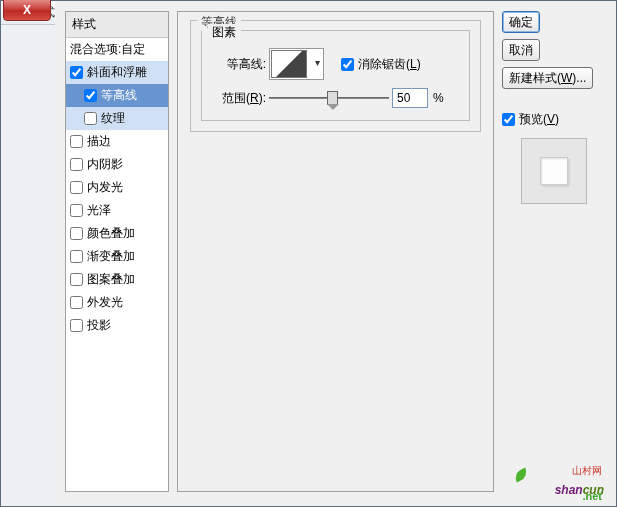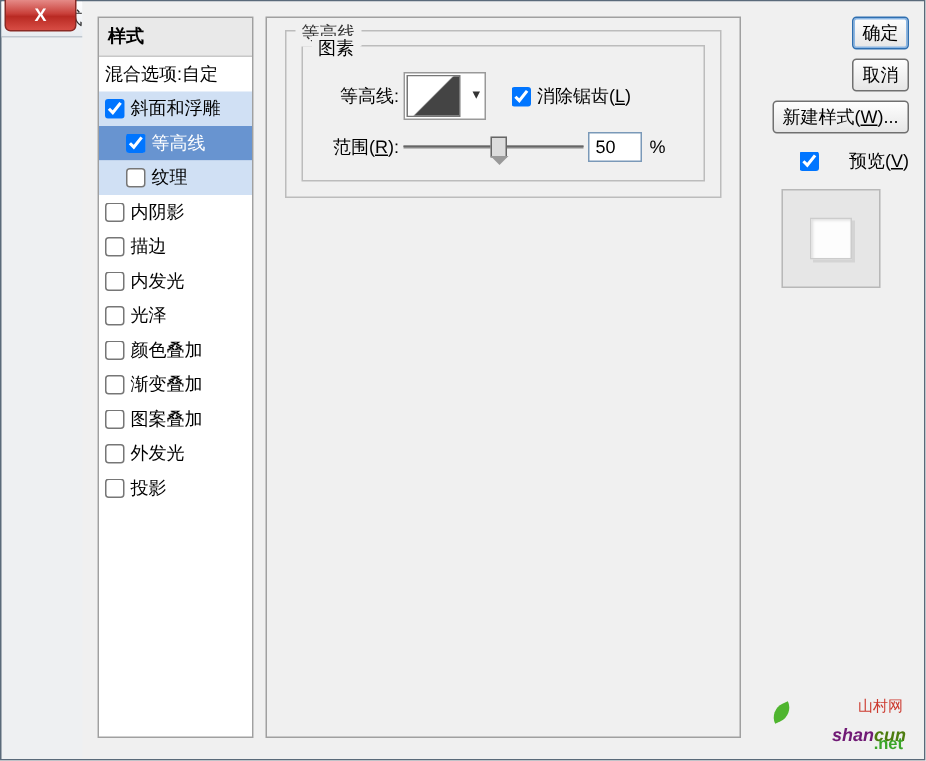--- a/index.html
+++ b/index.html
@@ -3,21 +3,21 @@
 <meta charset="utf-8">
 <style>
 * { box-sizing: border-box; margin: 0; padding: 0; font-family: "Microsoft YaHei", SimSun, Arial, sans-serif; font-size: 12px; }
 body { background: #ccc; }
 .window { width: 617px; height: 507px; background: #eef0f2; border: 1px solid #5a6a7a; position: relative; display: flex; flex-direction: row; }
 .titlebar { height: 24px; background: linear-gradient(#fdfdfe, #e8ecf0); border-bottom: 1px solid #c0c8d0; display: flex; align-items: center; padding-left: 6px; position: relative; }
 .titlebar-text { color: #333; }
 .close-btn { position: absolute; right: 4px; top: -2px; width: 48px; height: 22px; background: linear-gradient(#e58a87, #c9403a 45%, #b92a23 55%, #d74c44); border: 1px solid #8a2a25; border-radius: 0 0 4px 4px; color: #fff; display: flex; align-items: center; justify-content: center; font-size: 13px; font-weight: bold; cursor: pointer; }
 .body { flex: 1; display: flex; padding: 10px 10px 14px 10px; gap: 8px; background: #f0f0f0; position: relative; }
 .sidebar { width: 104px; border: 1px solid #a0a0a0; background: #fff; display: flex; flex-direction: column; }
-.sidebar-header { background: #e9e9e9; border-bottom: 1px solid #c8c8c8; padding: 4px 6px; font-weight: bold; }
+.sidebar-header { background: #e9e9e9; border-bottom: 1px solid #c8c8c8; padding: 4px 6px; }
 .sidebar-item { display: flex; align-items: center; padding: 3px 4px; border-bottom: 0; cursor: default; gap: 4px; }
 .sidebar-item.indent { padding-left: 18px; }
 .sidebar-item input[type=checkbox] { width: 13px; height: 13px; }
 .sidebar-item.selected { background: #6894d0; color: #fff; }
 .sidebar-item.selected-light { background: #d0e0f4; }
 .main { flex: 1; border: 1px solid #a0a0a0; background: #f0f0f0; padding: 6px 12px; position: relative; }
 .fieldset { border: 1px solid #bcbcbc; padding: 6px 10px 10px 10px; margin-top: 2px; }
 .fieldset-legend { position: relative; top: -13px; left: -4px; background: #f0f0f0; padding: 0 4px; color: #333; display: inline-block; }
 .fieldset-inner { border: 1px solid #bcbcbc; padding: 10px 10px 12px 10px; margin-top: -6px; }
 .fieldset-inner-legend { position: relative; top: -17px; left: -4px; background: #f0f0f0; padding: 0 4px; display: inline-block; }
@@ -30,24 +30,24 @@
 .contour-wrap { display:inline-flex; align-items:center; border:1px solid #999; padding:1px 16px 1px 1px; background:#fff; }
 .chk { display:inline-flex; align-items:center; gap:4px; }
 .chk input { width:13px; height:13px; }
 .underline { text-decoration: underline; }
 .slider { width: 120px; height: 16px; position: relative; display: inline-block; }
 .slider-track { position:absolute; left:0; right:0; top:7px; height:2px; background:#8a8a8a; border-top:1px solid #666; }
 .slider-thumb { position:absolute; top:1px; left:58px; width:11px; height:14px; background:#dcdcdc; border:1px solid #666; }
 .slider-thumb::after { content:""; position:absolute; left:-1px; bottom:-6px; width:0; height:0; border-left:6px solid transparent; border-right:6px solid transparent; border-top:6px solid #999; }
 .num-input { width: 36px; height: 20px; border: 1px solid #7a99b8; padding: 0 4px; background:#fff; text-align:left; }
 .pct { margin-left: 2px; }
-.right-col { width: 104px; display: flex; flex-direction: column; gap: 6px; align-items: flex-end; }
+.right-col { width: 104px; display: flex; flex-direction: column; gap: 6px; align-items: flex-start; }
 .btn { height: 22px; border: 1px solid #707070; border-radius: 3px; background: linear-gradient(#fefefe, #e6e6e6); cursor: pointer; display:flex; align-items:center; justify-content:center; padding: 0 6px; }
 .btn.default { border: 1px solid #2f6fb0; box-shadow: 0 0 0 1px #8ab6e4 inset; }
-.preview-chk { display:flex; align-items:center; justify-content:center; gap:20px; margin-top:4px; }
+.preview-chk { display:flex; align-items:center; justify-content:center; gap:4px; margin-top:16px; }
 .preview-box { width: 66px; height: 66px; border: 1px solid #b8b8b8; background: #e6e6e6; margin: 4px auto 0 auto; display:flex; align-items:center; justify-content:center; }
 .preview-inner { width: 28px; height: 28px; background: #fdfdfd; border: 1px solid #ccc; box-shadow: inset 1px 1px 2px rgba(0,0,0,0.12), 2px 2px 0 rgba(0,0,0,0.08); }
 .watermark { position:absolute; right:12px; bottom:6px; font-size:22px; font-weight:bold; font-style:italic; pointer-events:none; }
 .watermark .g { color:#701a75; }
 .watermark .r { color:#4d7c0f; }
 .watermark .net { font-size:11px; color:#3aa528; font-style:normal; position:absolute; right:2px; bottom:-2px; }
 .leaf { position:absolute; right:88px; bottom:26px; width:14px; height:10px; background:#4fb52f; border-radius: 10px 0 10px 0; transform: rotate(-25deg); }
 .watermark-sub { position:absolute; right:14px; bottom:28px; font-size:10px; color:#cc3a2f; font-style:normal; }
 </style>
 </head>
@@ -75,25 +75,25 @@
           <div class="sidebar-item indent selected">
             <input type="checkbox" checked="" style="">
             <span>等高线</span>
           </div>
           <div class="sidebar-item indent selected-light">
             <input type="checkbox" style="">
             <span>纹理</span>
           </div>
           <div class="sidebar-item">
             <input type="checkbox" style="">
-            <span>内阴影</span>
+            <span>描边</span>
           </div>
           <div class="sidebar-item">
             <input type="checkbox" style="">
-            <span>描边</span>
+            <span>内阴影</span>
           </div>
           <div class="sidebar-item">
             <input type="checkbox" style="">
             <span>内发光</span>
           </div>
           <div class="sidebar-item">
             <input type="checkbox" style="">
             <span>光泽</span>
           </div>
           <div class="sidebar-item">

